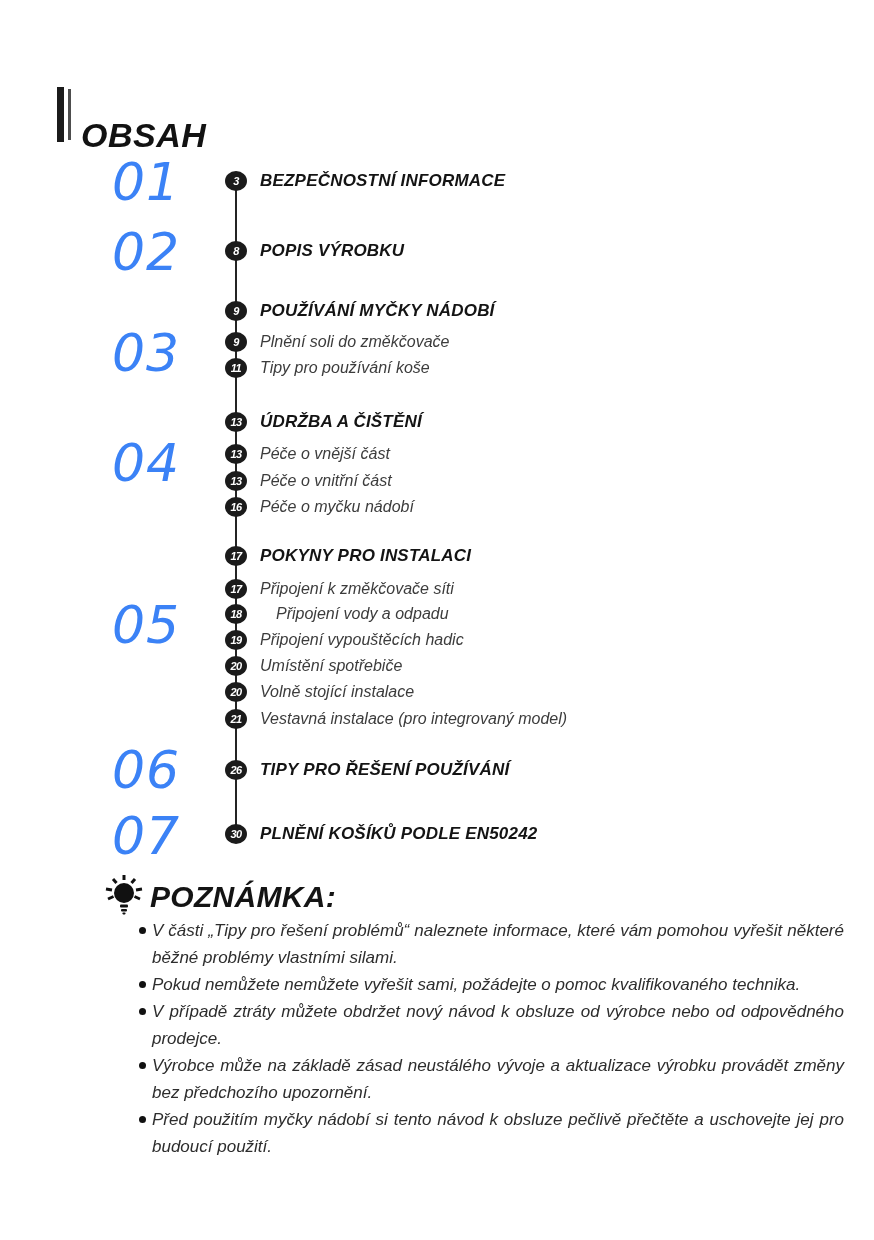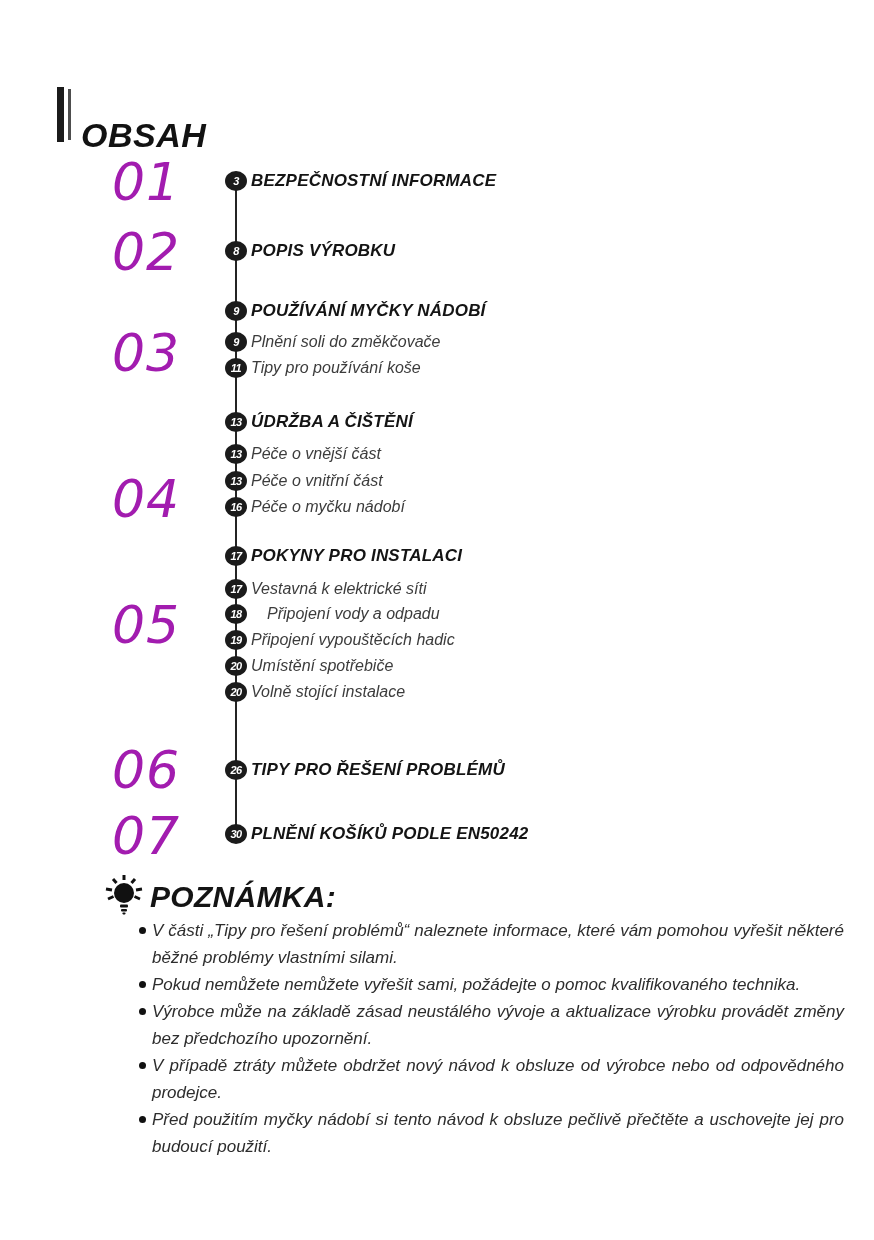--- a/index.html
+++ b/index.html
@@ -20,39 +20,39 @@
     font-size:34px;font-weight:800;color:#121212;
     letter-spacing:0.5px;line-height:40px;
   }
   
   .big-num{
     position:absolute;left:90px;width:112px;
     text-align:center;
     font-family:"DejaVu Sans", sans-serif;
     font-weight:200;
     font-size:52px;line-height:52px;
-    color:#a21caf;
+    color:#3b82f6;
     letter-spacing:1px;
   }
   
   .vline{position:absolute;left:235px;top:181px;width:2px;height:653px;background:#242424;}
   .entry{
     position:absolute;left:225px;
     display:flex;align-items:center;gap:0;
     height:22px;
   }
   .entry .pnum{
     flex:0 0 auto;
     width:22px;height:20px;border-radius:50%;
     background:#1b1b1b;color:#ffffff;
     font-size:11px;font-weight:bold;
     display:flex;align-items:center;justify-content:center;
     letter-spacing:-0.5px;
   }
-  .entry .label{margin-left:4px;white-space:nowrap;}
+  .entry .label{margin-left:13px;white-space:nowrap;}
   .entry.main .label{font-size:17px;font-weight:bold;color:#141414;letter-spacing:0.2px;}
   .entry.sub .label{font-size:16px;font-weight:normal;color:#3c3c3c;}
   
   .note-icon{position:absolute;left:104px;top:874px;width:40px;height:42px;}
   .note-title{
     position:absolute;left:150px;top:880px;
     font-size:30px;font-weight:800;color:#141414;
     line-height:34px;letter-spacing:0.3px;
   }
   .note-bullets{
@@ -78,21 +78,21 @@
 
 <div class="page">
 
   <div class="title-bar-thick"></div>
   <div class="title-bar-thin"></div>
   <h1 class="page-title">OBSAH</h1>
 
   <div class="big-num" style="top:156px;">01</div>
   <div class="big-num" style="top:226px;">02</div>
   <div class="big-num" style="top:318px;margin-top:9px;">03</div>
-  <div class="big-num" style="top:437px;margin-top:36px;">04</div>
+  <div class="big-num" style="top:437px;">04</div>
   <div class="big-num" style="top:599px;">05</div>
   <div class="big-num" style="top:744px;">06</div>
   <div class="big-num" style="top:810px;">07</div>
 
   <div class="vline"></div>
 
   <div class="entry main" style="top:170px;">
     <span class="pnum">3</span>
     <span class="label">BEZPEČNOSTNÍ INFORMACE</span>
   </div>
@@ -127,41 +127,45 @@
   <div class="entry sub" style="top:496px;">
     <span class="pnum">16</span>
     <span class="label">Péče o myčku nádobí</span>
   </div>
   <div class="entry main" style="top:545px;">
     <span class="pnum">17</span>
     <span class="label">POKYNY PRO INSTALACI</span>
   </div>
   <div class="entry sub" style="top:578px;">
     <span class="pnum">17</span>
-    <span class="label">Vestavná k elektrické síti</span>
+    <span class="label">Připojení k změkčovače síti</span>
   </div>
   <div class="entry sub" style="top:603px;gap:16px;">
     <span class="pnum">18</span>
     <span class="label">Připojení vody a odpadu</span>
   </div>
   <div class="entry sub" style="top:629px;">
     <span class="pnum">19</span>
     <span class="label">Připojení vypouštěcích hadic</span>
   </div>
   <div class="entry sub" style="top:655px;">
     <span class="pnum">20</span>
     <span class="label">Umístění spotřebiče</span>
   </div>
   <div class="entry sub" style="top:681px;">
     <span class="pnum">20</span>
     <span class="label">Volně stojící instalace</span>
   </div>
+  <div class="entry sub" style="top:708px;">
+    <span class="pnum">21</span>
+    <span class="label">Vestavná instalace (pro integrovaný model)</span>
+  </div>
   <div class="entry main" style="top:759px;">
     <span class="pnum">26</span>
-    <span class="label">TIPY PRO ŘEŠENÍ PROBLÉMŮ</span>
+    <span class="label">TIPY PRO ŘEŠENÍ POUŽÍVÁNÍ</span>
   </div>
   <div class="entry main" style="top:823px;">
     <span class="pnum">30</span>
     <span class="label">PLNĚNÍ KOŠÍKŮ PODLE EN50242</span>
   </div>
 
   <svg class="note-icon" viewBox="0 0 40 42" aria-hidden="true">
     <g stroke="#111111" stroke-width="3" stroke-linecap="butt">
       <line x1="20" y1="1" x2="20" y2="6"></line>
       <line x1="9" y1="5" x2="12.5" y2="9"></line>
@@ -174,18 +178,18 @@
     <circle cx="20" cy="19" r="10" fill="#111111"></circle>
     <rect x="16" y="30.5" width="8" height="3" rx="1" fill="#111111"></rect>
     <rect x="17" y="35" width="6" height="2.6" rx="1" fill="#111111"></rect>
     <rect x="18.4" y="38.6" width="3.2" height="1.8" rx="0.8" fill="#111111"></rect>
   </svg>
   <div class="note-title">POZNÁMKA:</div>
 
   <ul class="note-bullets">
     <li>V části „Tipy pro řešení problémů“ naleznete informace, které vám pomohou vyřešit některé běžné problémy vlastními silami.</li>
     <li>Pokud nemůžete nemůžete vyřešit sami, požádejte o pomoc kvalifikovaného technika.</li>
+    <li>V případě ztráty můžete obdržet nový návod k obsluze od výrobce nebo od odpovědného prodejce.</li>
     <li>Výrobce může na základě zásad neustálého vývoje a aktualizace výrobku provádět změny bez předchozího upozornění.</li>
-    <li>V případě ztráty můžete obdržet nový návod k obsluze od výrobce nebo od odpovědného prodejce.</li>
     <li>Před použitím myčky nádobí si tento návod k obsluze pečlivě přečtěte a uschovejte jej pro budoucí použití.</li>
   </ul>
 
 </div>
 
 </body></html>

